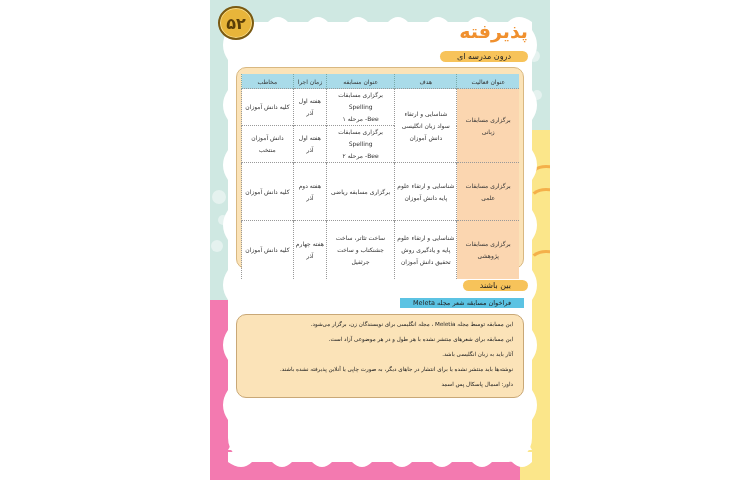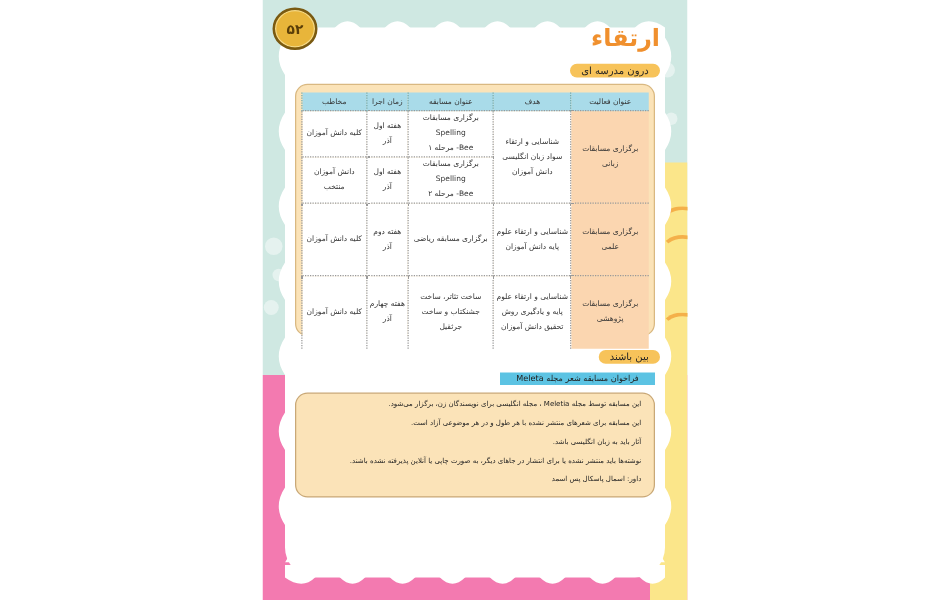--- a/index.html
+++ b/index.html
@@ -9,24 +9,24 @@
   .bg-pink { position:absolute; left:0; top:300px; width:340px; height:180px; background:#f37ab0; }
   .bg-yellow { position:absolute; right:0; top:130px; width:30px; height:350px; background:#fbe68a; }
   .white-sheet { position:absolute; left:18px; top:22px; width:304px; height:440px; background:#ffffff; border-radius:24px; }
   .wave-top { position:absolute; left:18px; top:12px; width:304px; height:20px; }
   .wave-bottom { position:absolute; left:18px; top:452px; width:304px; height:20px; }
   .wave-left { position:absolute; left:8px; top:30px; width:20px; height:420px; }
   .wave-right { position:absolute; left:312px; top:30px; width:20px; height:420px; }
   .dot { position:absolute; border-radius:50%; background:rgba(255,255,255,0.45); }
   .arc { position:absolute; border:3px solid #f4b04a; border-color:#f4b04a transparent transparent transparent; border-radius:50%; }
 
-  .page-badge { position:absolute; left:8px; top:6px; width:32px; height:30px; border-radius:50%; background:#e8b53a; border:2px solid #7a5a12; box-shadow:0 0 0 1px #f3d98a inset; display:flex; align-items:center; justify-content:center; color:#5a3e08; font-size:11px; font-weight:bold; }
+  .page-badge { position:absolute; left:8px; top:6px; width:32px; height:30px; border-radius:50%; background:#e8b53a; border:2px solid #7a5a12; box-shadow:0 0 0 1px #f3d98a inset; display:flex; align-items:center; justify-content:center; color:#5a3e08; font-size:16px; font-weight:bold; }
 
   .title { position:absolute; right:22px; top:20px; font-size:19px; font-weight:bold; color:#f0902e; direction:rtl; }
-  .pill { position:absolute; background:#f7c35a; border-radius:8px; padding:1px 9px; font-size:8px; color:#222; direction:rtl; white-space:nowrap; }
+  .pill { position:absolute; background:#f7c35a; border-radius:8px; padding:1px 17px; font-size:8px; color:#222; direction:rtl; white-space:nowrap; }
   .pill-local { right:22px; top:51px; }
   .pill-intl { right:22px; top:280px; }
 
   .table-box { position:absolute; left:26px; top:67px; width:286px; height:200px; background:#fbe3b8; border-radius:10px; border:1px solid #d9b881; }
   table.comp { position:absolute; left:4px; top:6px; width:278px; border-collapse:collapse; direction:rtl; font-size:6px; color:#333; }
   table.comp th { background:#a9dbe9; font-weight:normal; height:12px; border-left:1px dotted #7aa; color:#333; }
   table.comp td { background:#ffffff; border-left:1px dotted #999; border-top:1px dotted #999; text-align:center; vertical-align:middle; line-height:12px; padding:0 2px; }
   table.comp td.act { background:#fbd6b0; }
 
   .sub-bar { position:absolute; right:26px; top:298px; background:#5cc3e3; font-size:6.5px; padding:1px 13px; color:#222; direction:rtl; white-space:nowrap; }
@@ -61,21 +61,21 @@
   </svg>
   <svg class="wave-right" viewBox="0 0 20 420" preserveAspectRatio="none">
     <path d="M0 0 L10 0 Q20 15 10 30 Q0 45 10 60 Q20 75 10 90 Q0 105 10 120 Q20 135 10 150 Q0 165 10 180 Q20 195 10 210 Q0 225 10 240 Q20 255 10 270 Q0 285 10 300 Q20 315 10 330 Q0 345 10 360 Q20 375 10 390 Q0 405 10 420 L0 420 Z" fill="#ffffff"></path>
   </svg>
   <div class="white-sheet"></div>
 
   <div class="page-badge">
     <span>۵۲</span>
   </div>
 
-  <div class="title">ارتقاء</div>
+  <div class="title">پذیرفته</div>
 
   <div class="pill pill-local">درون مدرسه ای</div>
 
   <div class="table-box">
     <table class="comp">
       <colgroup>
         <col style="width:60px">
           <col style="width:60px">
           <col style="width:66px">
           <col style="width:32px">

